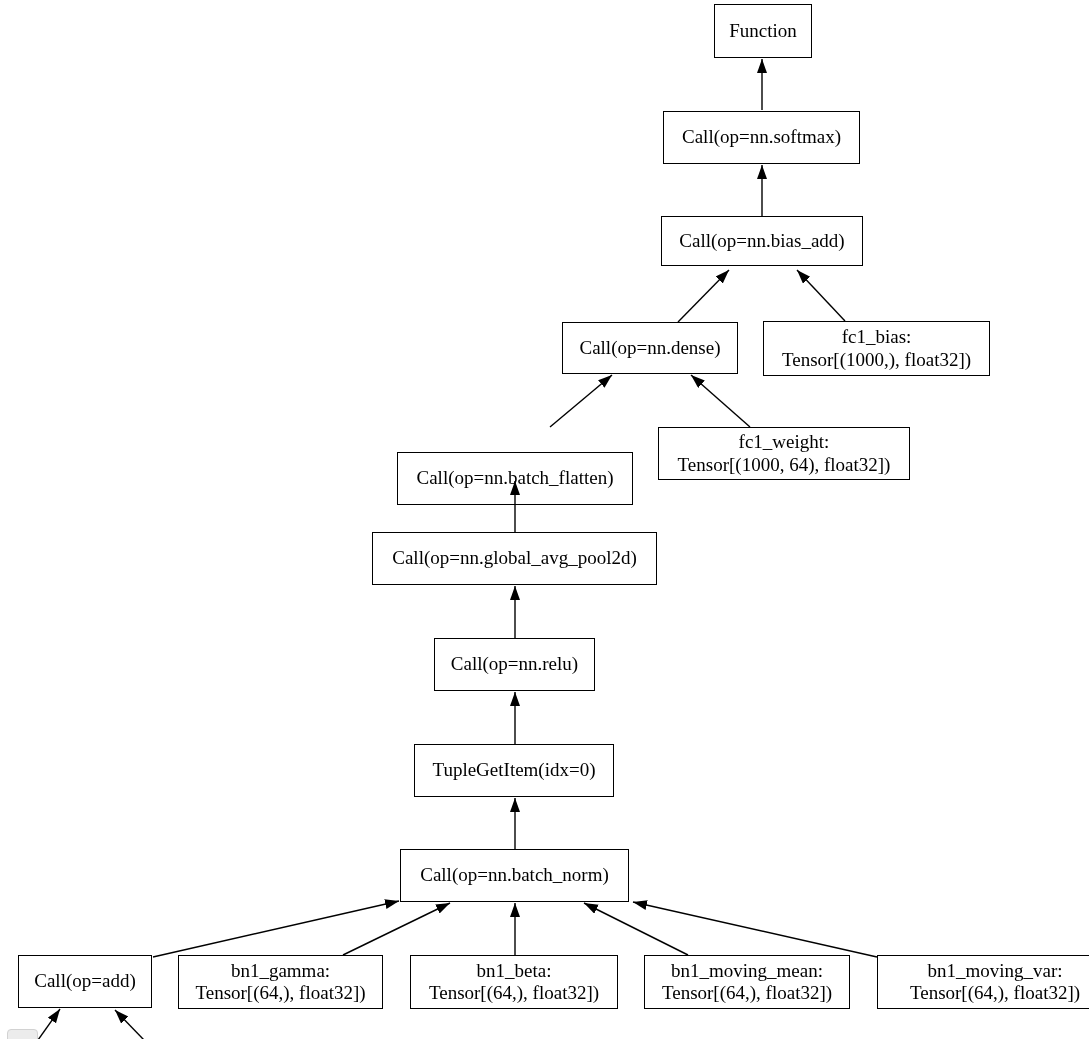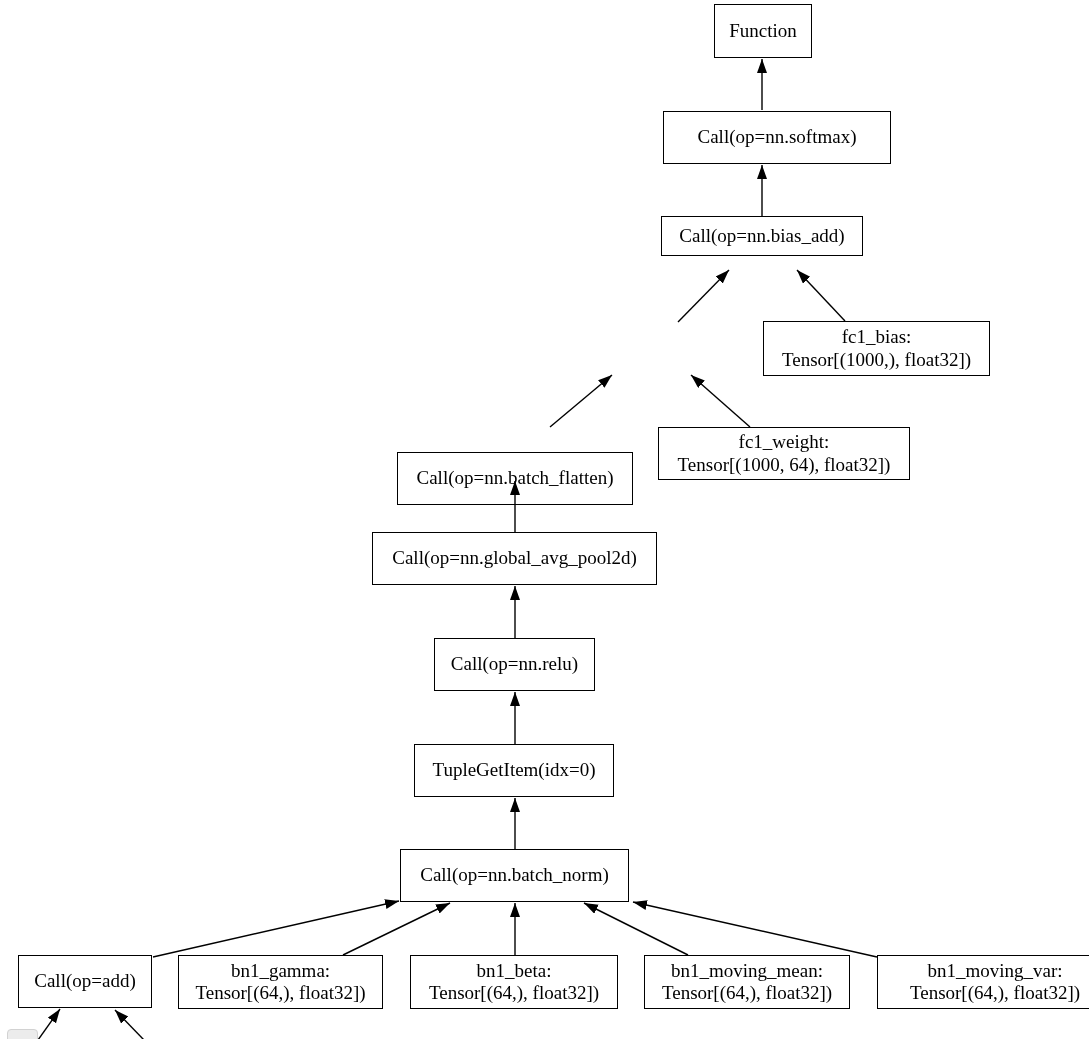--- a/index.html
+++ b/index.html
@@ -59,25 +59,28 @@
   }
 </style>
 </head>
 <body>
 
 <div class="screen">
   <div id="nodes">
       <div class="node" style="left: 714px; top: 4px; width: 98px; height: 54px;">
         <div class="node-line">Function</div>
       </div>
-      <div class="node" style="left: 663px; top: 111px; width: 228px; height: 53px;">
+      <div class="node" style="left: 663px; top: 111px; width: 197px; height: 53px;">
         <div class="node-line">Call(op=nn.softmax)</div>
       </div>
-      <div class="node" style="left: 661px; top: 216px; width: 202px; height: 40px;">
+      <div class="node" style="left: 661px; top: 216px; width: 202px; height: 50px;">
         <div class="node-line">Call(op=nn.bias_add)</div>
+      </div>
+      <div class="node" style="left: 562px; top: 322px; width: 176px; height: 52px;">
+        <div class="node-line">Call(op=nn.dense)</div>
       </div>
       <div class="node" style="left: 763px; top: 321px; width: 227px; height: 55px;">
         <div class="node-line">fc1_bias:</div>
         <div class="node-line">Tensor[(1000,), float32])</div>
       </div>
       <div class="node" style="left: 397px; top: 452px; width: 236px; height: 53px;">
         <div class="node-line">Call(op=nn.batch_flatten)</div>
       </div>
       <div class="node" style="left: 658px; top: 427px; width: 252px; height: 53px;">
         <div class="node-line">fc1_weight:</div>

